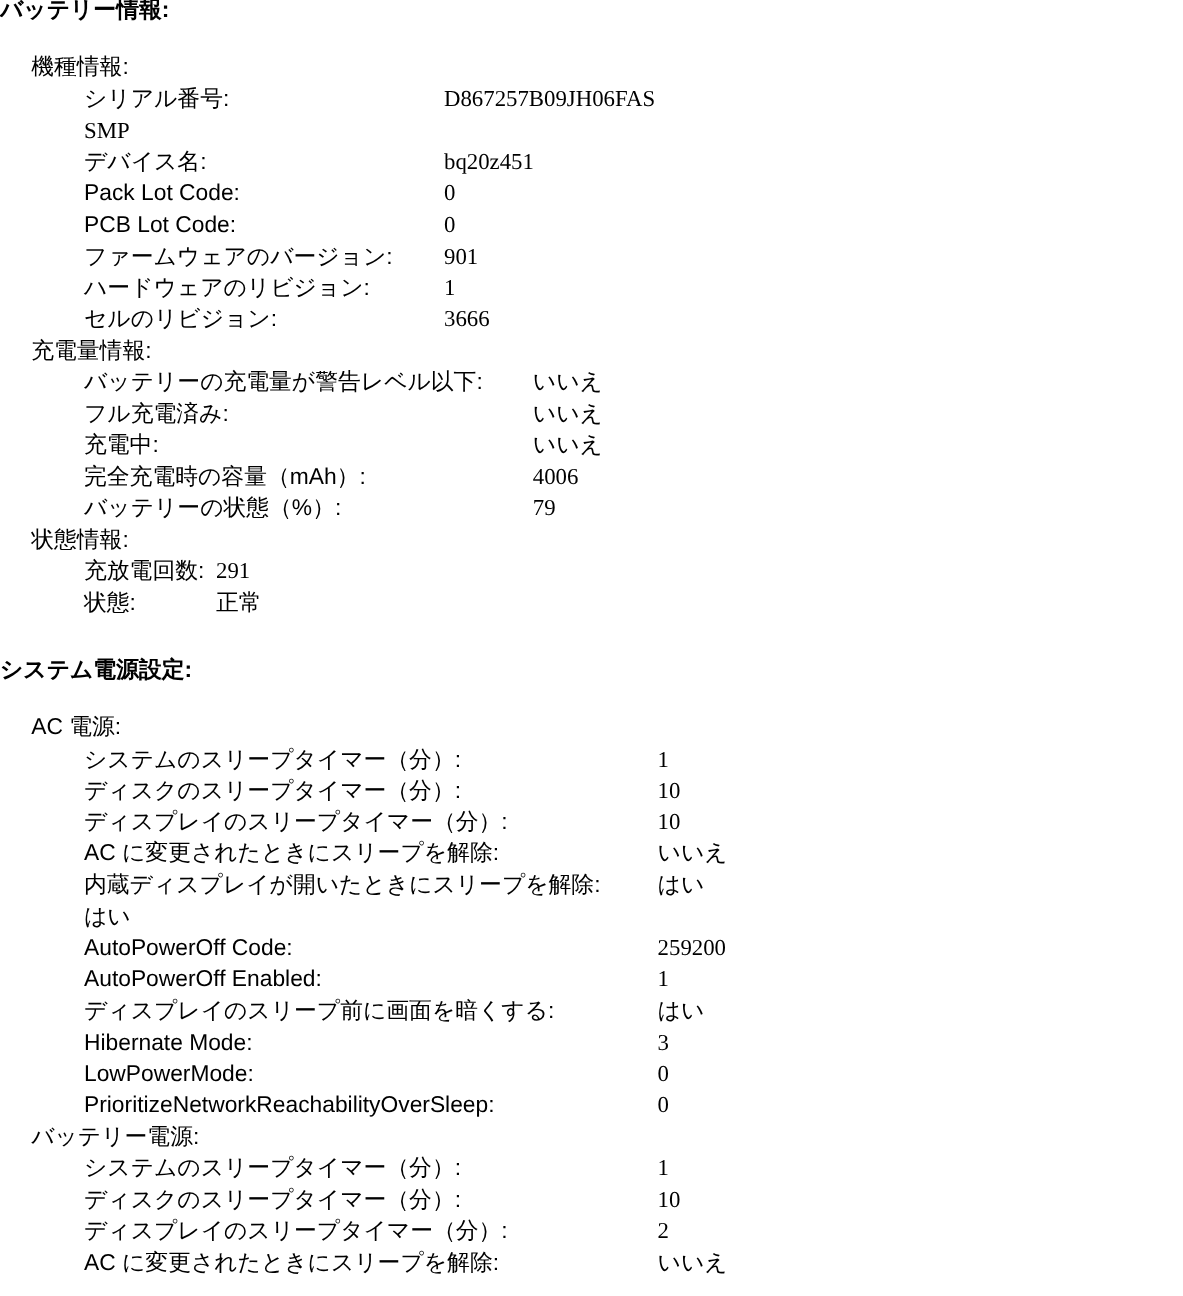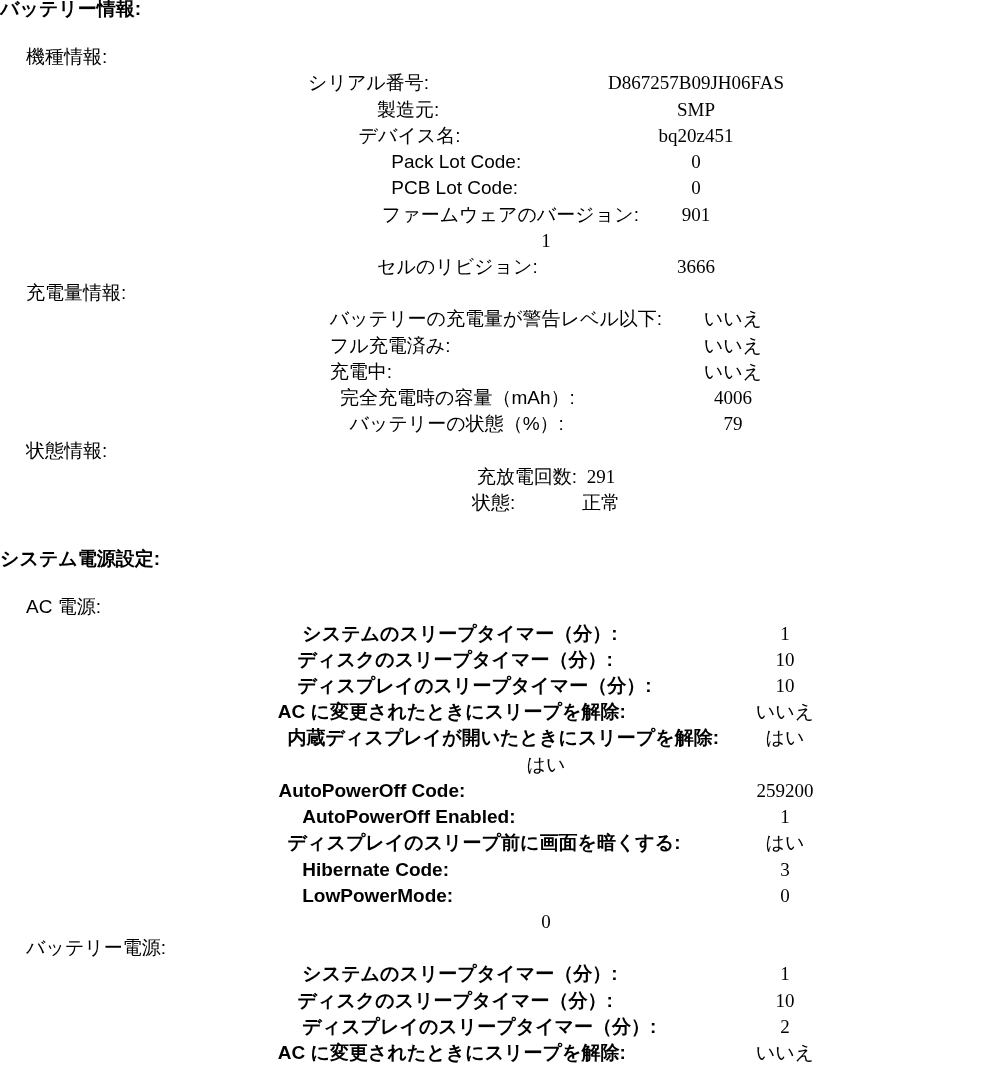--- a/index.html
+++ b/index.html
@@ -48,66 +48,66 @@
   }
   .row .k {
     display: inline-block;
   }
   .row .v {
     display: inline-block;
     font-family: Liberation Serif, serif;
   }
   
   .ind1 { padding-left: 26px; }
-  .ind2 { padding-left: 106px; justify-content: center; }
+  .ind2 { padding-left: 70px; }
   .gap-md { height: 22px; }
   .gap-lg { height: 30px; }
 
   
   .kw-model .k { width: 300px; }
   .kw-charge .k { width: 374px; }
   .kw-status .k { width: 110px; }
-  .kw-power .k { width: 478px; font-weight: bold; }
+  .kw-power .k { width: 478px; }
 </style>
 </head>
 <body>
 
 <div class="page">
 
   <h2 class="section-title first">バッテリー情報:</h2>
 
   <div class="gap-md"></div>
 
   <div class="ind1 group-label">機種情報:</div>
   <div class="rows kw-model">
     <div class="row ind2">
       <span class="k">シリアル番号:</span>
       <span class="v">D867257B09JH06FAS</span>
     </div>
     <div class="row ind2">
-      <span class="k">製造元:</span>
       <span class="v">SMP</span>
     </div>
     <div class="row ind2">
       <span class="k">デバイス名:</span>
       <span class="v">bq20z451</span>
     </div>
     <div class="row ind2">
       <span class="k">Pack Lot Code:</span>
       <span class="v">0</span>
     </div>
     <div class="row ind2">
       <span class="k">PCB Lot Code:</span>
       <span class="v">0</span>
     </div>
     <div class="row ind2">
       <span class="k">ファームウェアのバージョン:</span>
       <span class="v">901</span>
     </div>
     <div class="row ind2">
+      <span class="k">ハードウェアのリビジョン:</span>
       <span class="v">1</span>
     </div>
     <div class="row ind2">
       <span class="k">セルのリビジョン:</span>
       <span class="v">3666</span>
     </div>
   </div>
 
   <div class="ind1 group-label">充電量情報:</div>
   <div class="rows kw-charge">
@@ -182,28 +182,29 @@
     </div>
     <div class="row ind2">
       <span class="k">AutoPowerOff Enabled:</span>
       <span class="v">1</span>
     </div>
     <div class="row ind2">
       <span class="k">ディスプレイのスリープ前に画面を暗くする:</span>
       <span class="v">はい</span>
     </div>
     <div class="row ind2">
-      <span class="k">Hibernate Code:</span>
+      <span class="k">Hibernate Mode:</span>
       <span class="v">3</span>
     </div>
     <div class="row ind2">
       <span class="k">LowPowerMode:</span>
       <span class="v">0</span>
     </div>
     <div class="row ind2">
+      <span class="k">PrioritizeNetworkReachabilityOverSleep:</span>
       <span class="v">0</span>
     </div>
   </div>
 
   <div class="ind1 group-label">バッテリー電源:</div>
   <div class="rows kw-power">
     <div class="row ind2">
       <span class="k">システムのスリープタイマー（分）:</span>
       <span class="v">1</span>
     </div>

